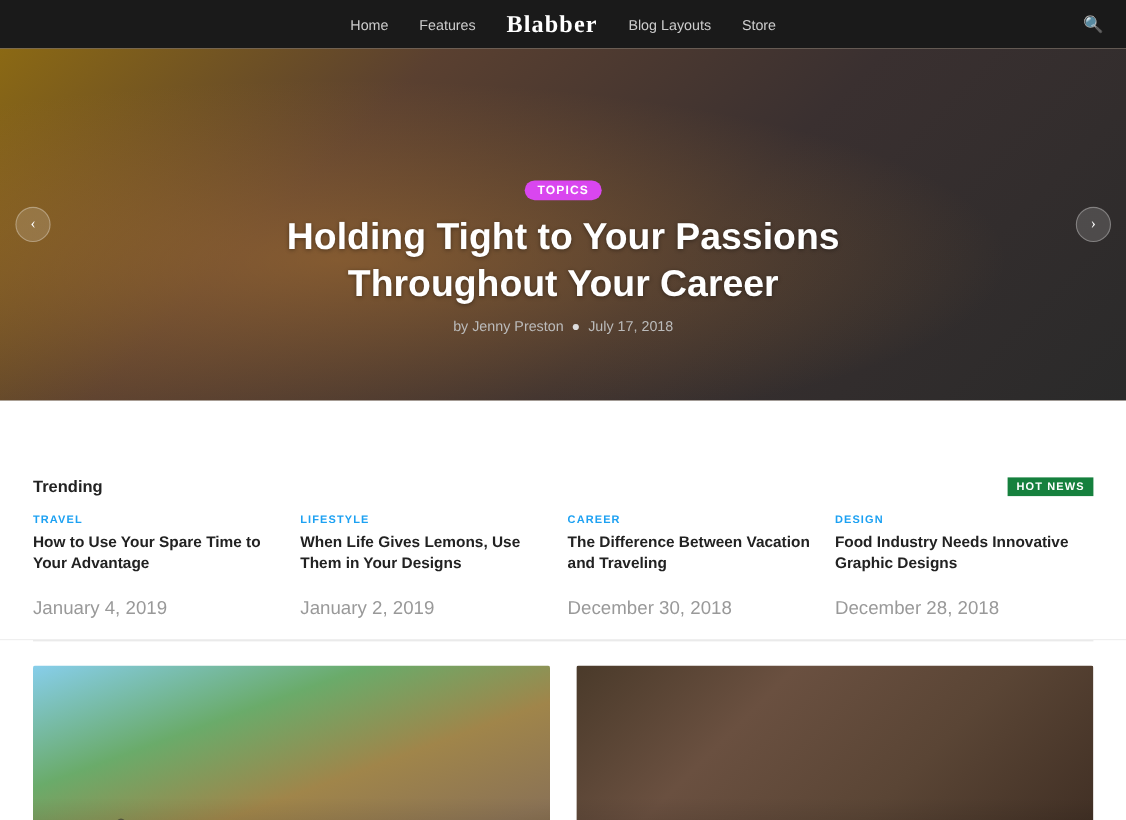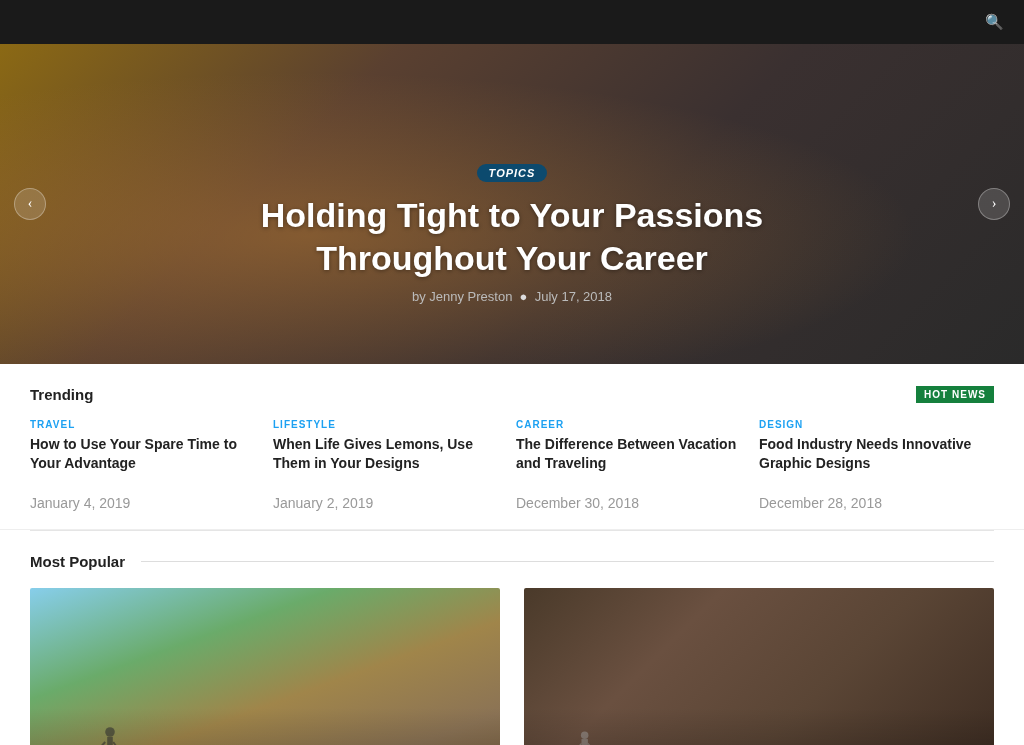--- a/index.html
+++ b/index.html
@@ -53,31 +53,30 @@
     
     .hero-content {
       position: absolute;
       bottom: 60px;
       left: 50%;
       transform: translateX(-50%);
       text-align: center;
       width: 600px;
     }
     .hero-topics-badge {
-      background: #0c4a6e;
+      background: #d946ef;
       color: #fff;
       font-size: 11px;
       font-weight: bold;
       font-family: Arial, sans-serif;
       padding: 3px 12px;
       border-radius: 12px;
       display: inline-block;
       margin-bottom: 12px;
       letter-spacing: 1px;
-      font-style: italic;
     }
     .hero-title {
       color: #fff;
       font-size: 34px;
       font-weight: bold;
       line-height: 1.25;
       font-family: Arial, sans-serif;
       text-shadow: 0 1px 4px rgba(0,0,0,0.4);
     }
     .hero-meta {
@@ -109,20 +108,21 @@
     
     .trending-section {
       padding: 22px 30px 18px;
       border-bottom: 1px solid #eee;
     }
     .trending-header {
       display: flex;
       justify-content: space-between;
       align-items: center;
       margin-bottom: 16px;
+      margin-top: 48px;
     }
     .trending-title {
       font-family: Arial, sans-serif;
       font-size: 15px;
       font-weight: bold;
       color: #222;
     }
     .hot-news-badge {
       background: #15803d;
       color: #fff;
@@ -152,21 +152,21 @@
     .trending-item-title {
       font-family: Arial, sans-serif;
       font-size: 14px;
       font-weight: bold;
       color: #222;
       line-height: 1.35;
       margin-bottom: 5px;
     }
     .trending-item-date {
       font-family: Arial, sans-serif;
-      font-size: 14px;
+      font-size: 17px;
       color: #999;
       margin-top: 22px;
     }
 
     
     .popular-section {
       padding: 22px 30px 24px;
     }
     .popular-header {
       display: flex;
@@ -245,20 +245,27 @@
     .trending-divider {
       height: 1px;
       background: #e5e5e5;
       margin: 0 30px;
     }
   </style>
 </head>
 <body>
 
 <nav>
+  <div class="nav-links">
+    <a>Home</a>
+    <a>Features</a>
+    <span class="nav-logo">Blabber</span>
+    <a>Blog Layouts</a>
+    <a>Store</a>
+  </div>
   <span class="nav-search">🔍</span>
 </nav>
 
 <div class="hero">
   <div class="hero-img-overlay"></div>
 
   <div class="hero-arrow hero-arrow-left">‹</div>
   <div class="hero-arrow hero-arrow-right">›</div>
 
   <div class="hero-content">
@@ -302,24 +309,20 @@
       <div class="trending-item-title">Food Industry Needs Innovative Graphic Designs</div>
       <div class="trending-item-date">December 28, 2018</div>
     </div>
 
   </div>
 </div>
 
 <div class="trending-divider"></div>
 
 <div class="popular-section">
-  <div class="popular-header">
-    <span class="popular-title">Most Popular</span>
-    <div class="popular-divider"></div>
-  </div>
   <div class="popular-grid">
 
     <div class="popular-card">
       <div class="popular-card-img-wrap">
         <div class="popular-card-img img-runners">
 
           <svg viewBox="0 0 300 200" style="position:absolute;bottom:20px;left:60px;width:120px;opacity:0.6">
             <ellipse cx="50" cy="110" rx="12" ry="12" fill="#333"></ellipse>
             <rect x="43" y="122" width="14" height="35" fill="#333"></rect>
             <line x1="38" y1="135" x2="20" y2="155" stroke="#333" stroke-width="5"></line>

